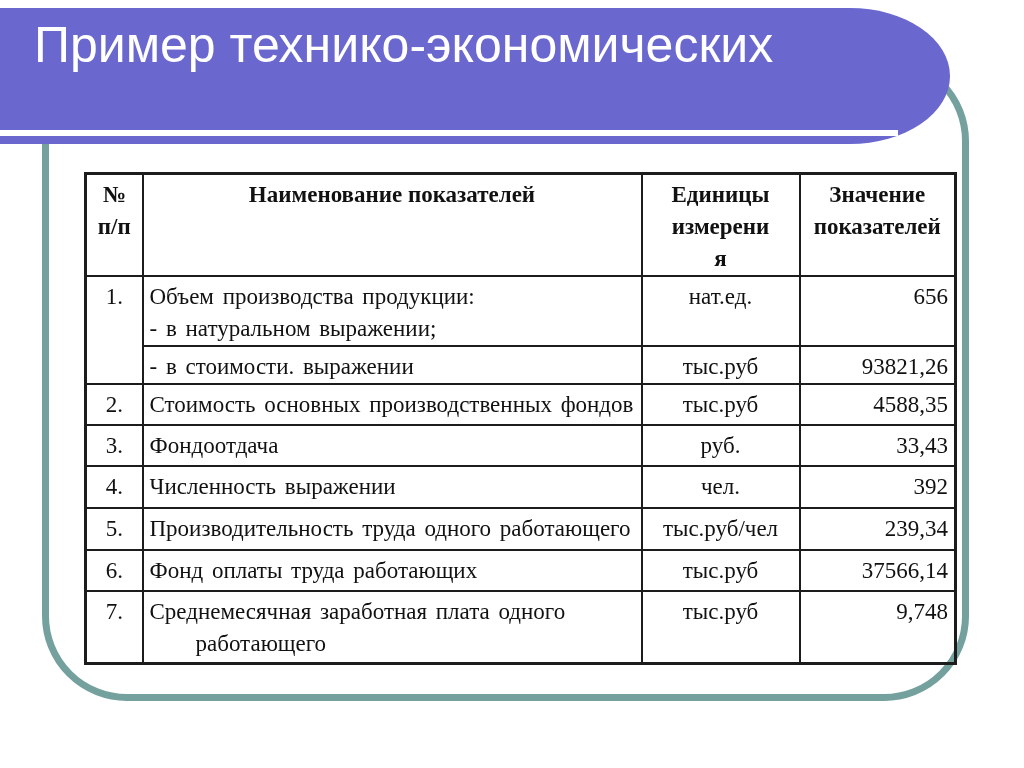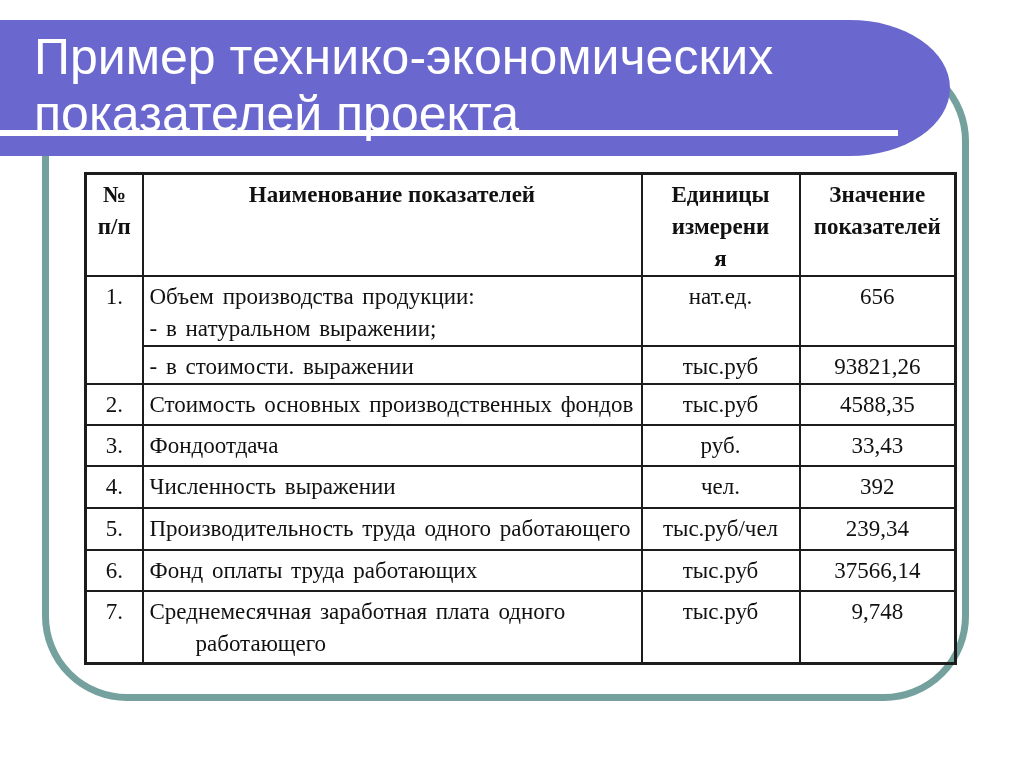--- a/index.html
+++ b/index.html
@@ -19,21 +19,21 @@
     width: 913px; height: 631px;
     background: #ffffff;
     border: 7px solid var(--card-border, #74a19e);
     border-radius: 85px;
     z-index: 1;
   }
 
   
   .banner {
     position: absolute;
-    left: 0; top: 20px;
+    left: 0; top: 8px;
     width: 950px; height: 136px;
     background: var(--banner, #6a68ce);
     border-radius: 0 100px 100px 0 / 0 68px 68px 0;
     z-index: 2;
     box-sizing: border-box;
     padding: 9px 0 0 34px;
   }
   .banner .title-line {
     font-family: "Liberation Sans", "DejaVu Sans", sans-serif;
     font-size: 50px;
@@ -66,31 +66,30 @@
     vertical-align: top;
     padding: 4px 6px 0 6px;
     line-height: 32px;
     overflow: hidden;
   }
   table.indicators { border: 3px solid var(--table-border, #1c1c1c); }
   th { font-weight: bold; text-align: center; line-height: 29px; }
   td.num   { text-align: center; }
   td.name  { text-align: left; padding-left: 10px; word-spacing: 3px; margin-left: 32px; }
   td.unit  { text-align: center; margin-left: 36px; }
-  td.value { text-align: center; }
+  td.value { text-align: right; }
   .indent  { padding-left: 46px; }
 </style>
 </head>
 <body>
 
 <div class="content-card"></div>
 
 <div class="banner">
   <div class="title-line">Пример технико-экономических</div>
-  <div class="title-line">показателей проекта</div>
 </div>
 <div class="title-underline"></div>
 
 <table class="indicators">
   <colgroup>
     <col style="width:57px">
     <col style="width:499px">
     <col style="width:158px">
     <col style="width:156px">
   </colgroup>

